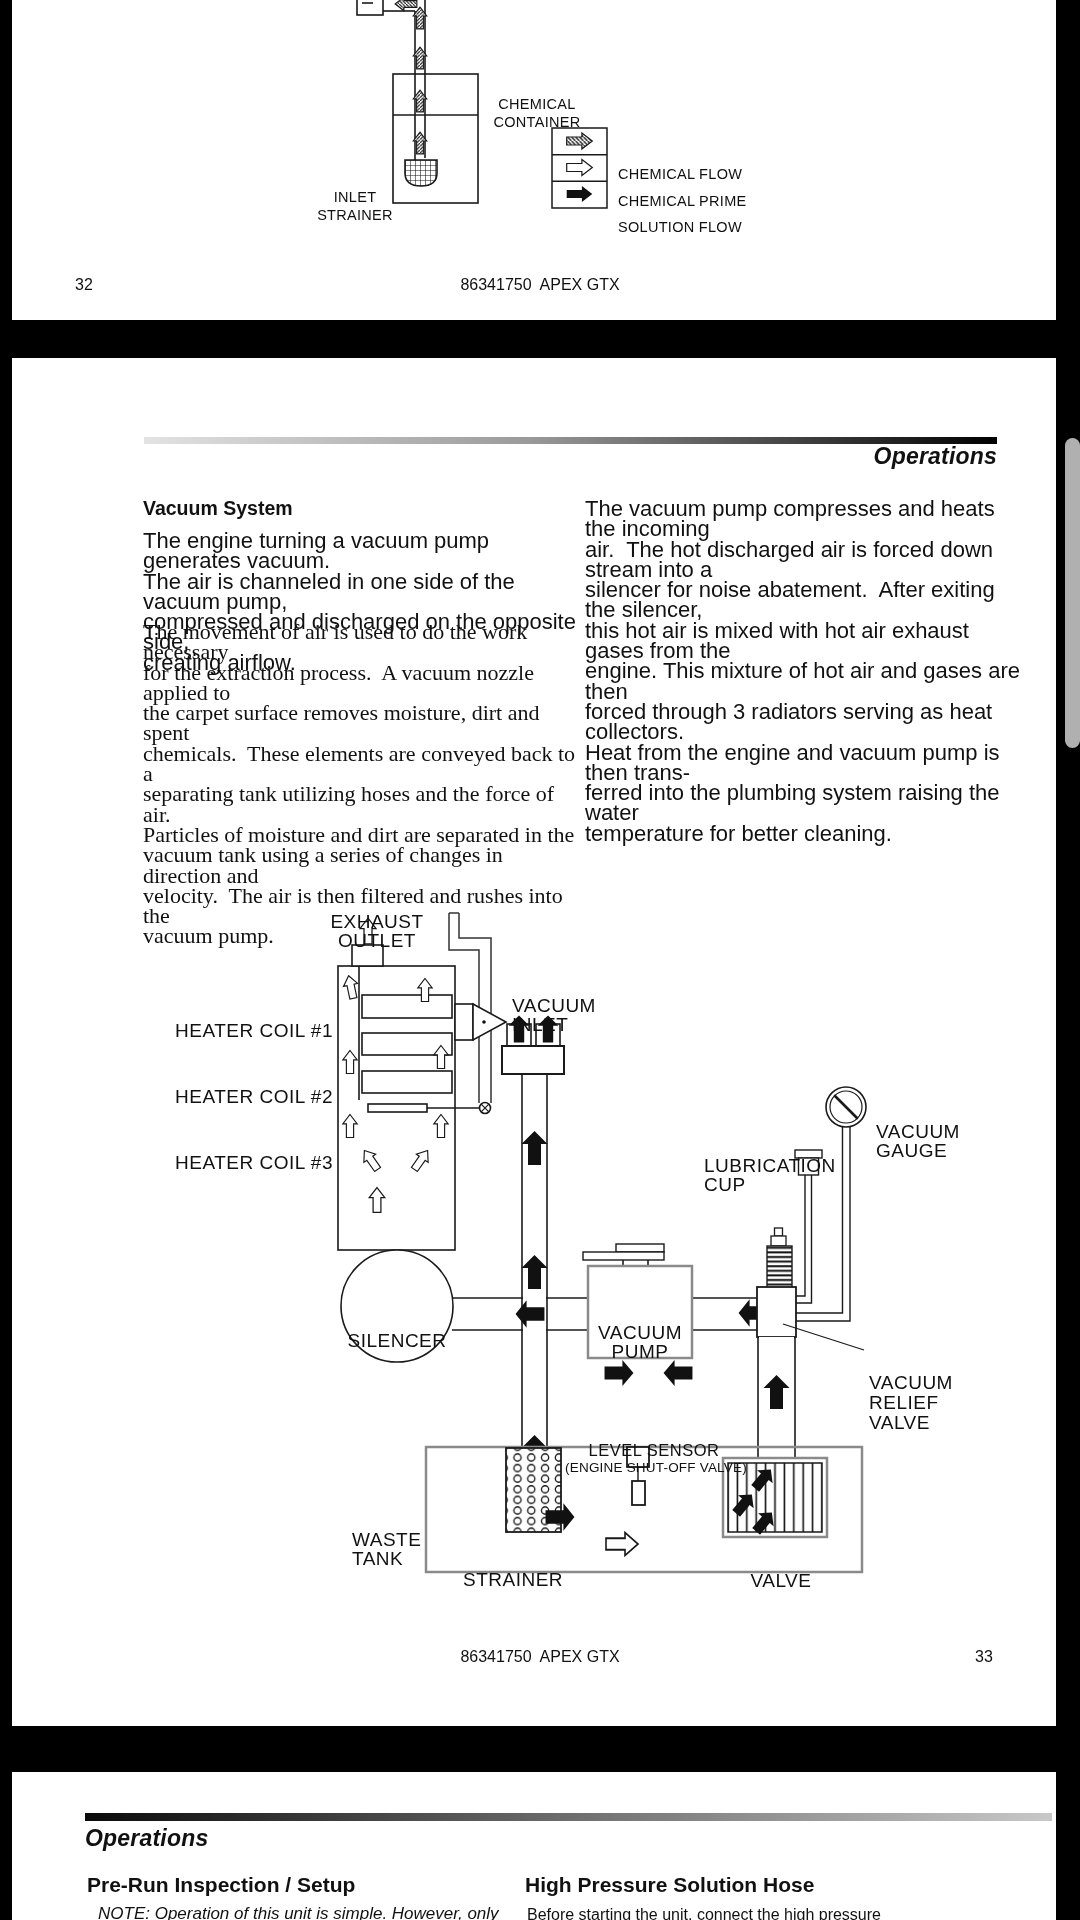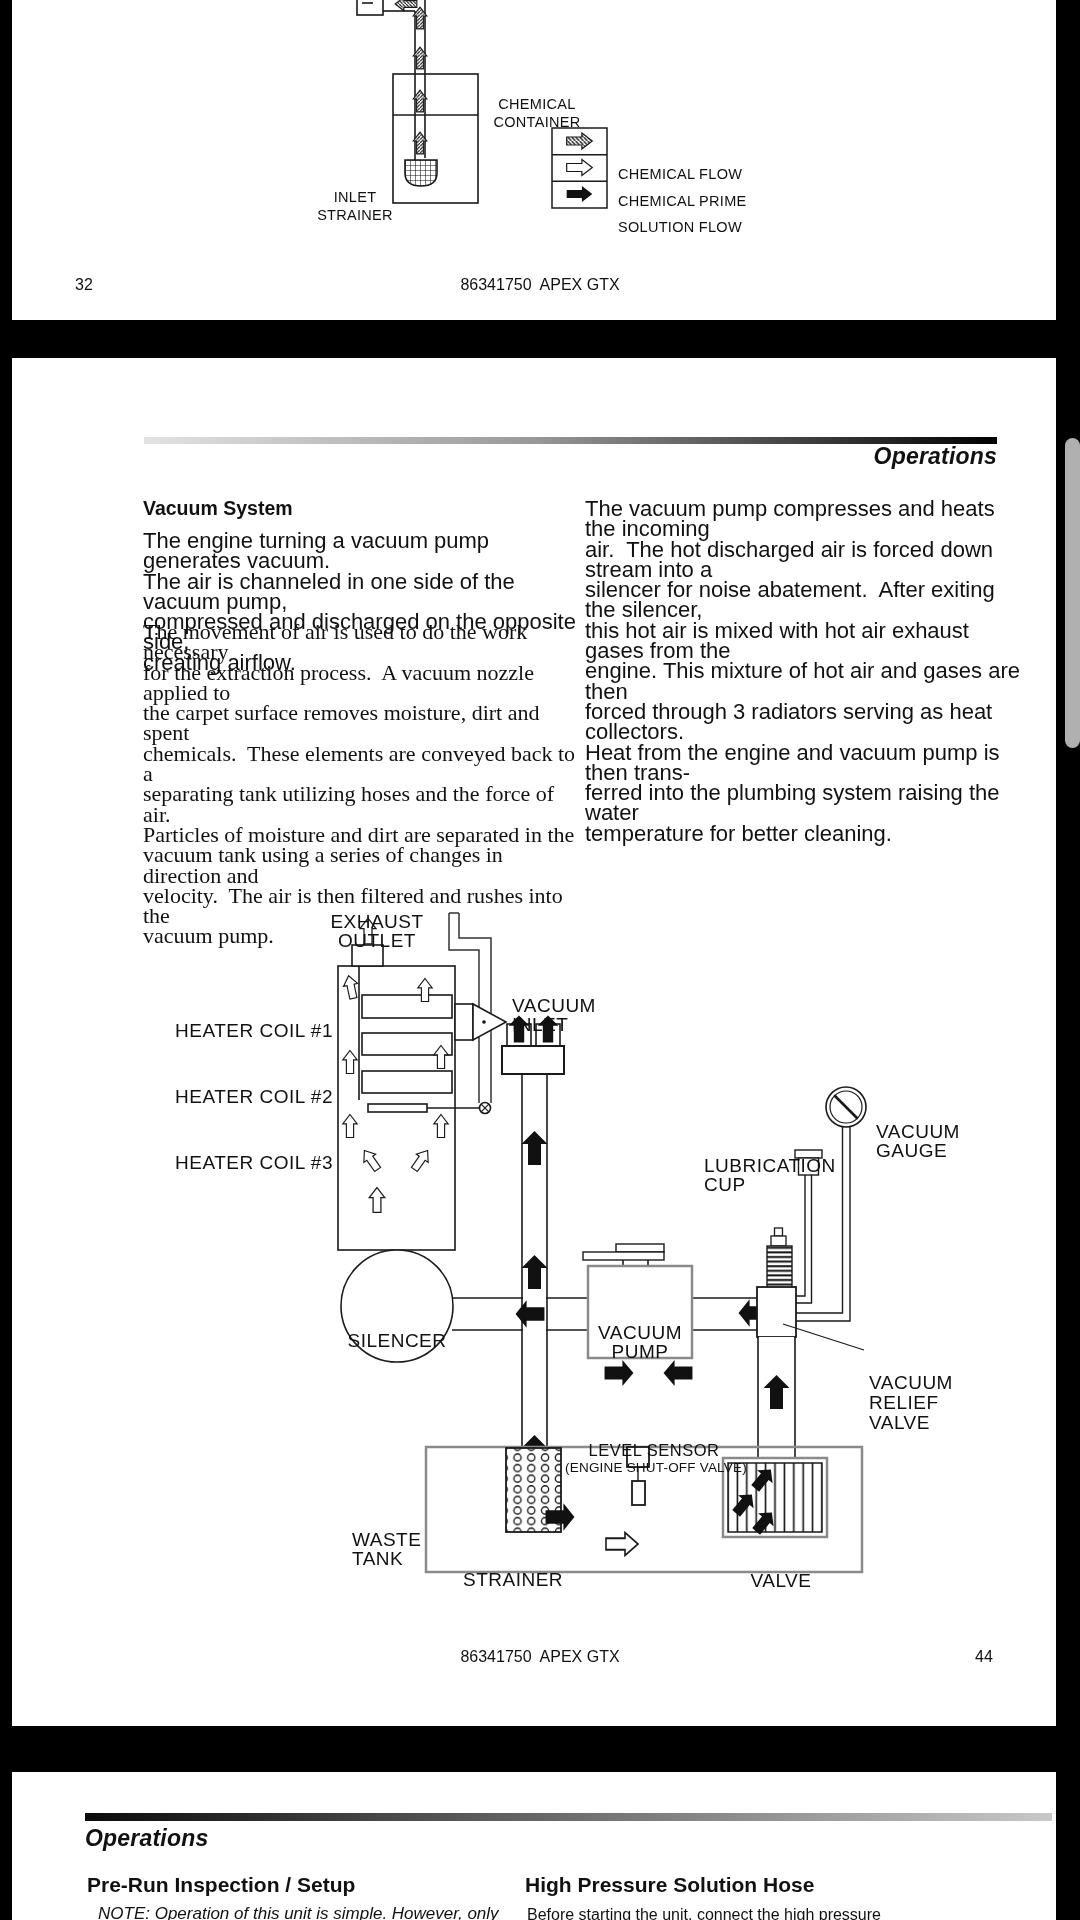--- a/index.html
+++ b/index.html
@@ -278,21 +278,21 @@
 <div class="lbl dlab" style="left:869px;top:1340px;line-height:20px;">VACUUM
 RELIEF
 VALVE</div>
 <div class="lbl dlab ctr" style="left:524px;top:1408px;width:260px;font-size:16.5px;">LEVEL SENSOR</div>
 <div class="lbl ctr" style="left:506px;top:1427px;width:300px;font-size:13.5px;letter-spacing:.2px;">(ENGINE SHUT-OFF VALVE)</div>
 <div class="lbl dlab" style="left:352px;top:1498px;">WASTE
 TANK</div>
 <div class="lbl dlab ctr" style="left:445px;top:1538px;width:136px;">STRAINER</div>
 <div class="lbl dlab ctr" style="left:723px;top:1539px;width:116px;">VALVE</div>
 <div class="lbl footer ctr" style="left:290px;top:1615px;width:500px;">86341750  APEX GTX</div>
-<div class="lbl footer" style="left:975px;top:1615px;">44</div>
+<div class="lbl footer" style="left:975px;top:1615px;">33</div>
 
 <div class="lbl sec-head" style="left:85px;top:1792px;">Operations</div>
 <div class="rule" id="rule34" style="left:85px;top:1813px;width:967px;"></div>
 <div class="lbl h2b" style="left:87px;top:1840px;">Pre-Run Inspection / Setup</div>
 <div class="lbl note" style="left:98px;top:1871px;width:420px;text-decoration:underline;">NOTE: Operation of this unit is simple. However, only
 trained personnel should proceed.</div>
 <div class="lbl h2b" style="left:525px;top:1840px;">High Pressure Solution Hose</div>
 <div class="lbl body-text-sm" style="left:527px;top:1872px;width:440px;">Before starting the unit, connect the high pressure
 solution hose to the outlet connection at the front of the
 unit. Connect the other end of the hose to the</div>

